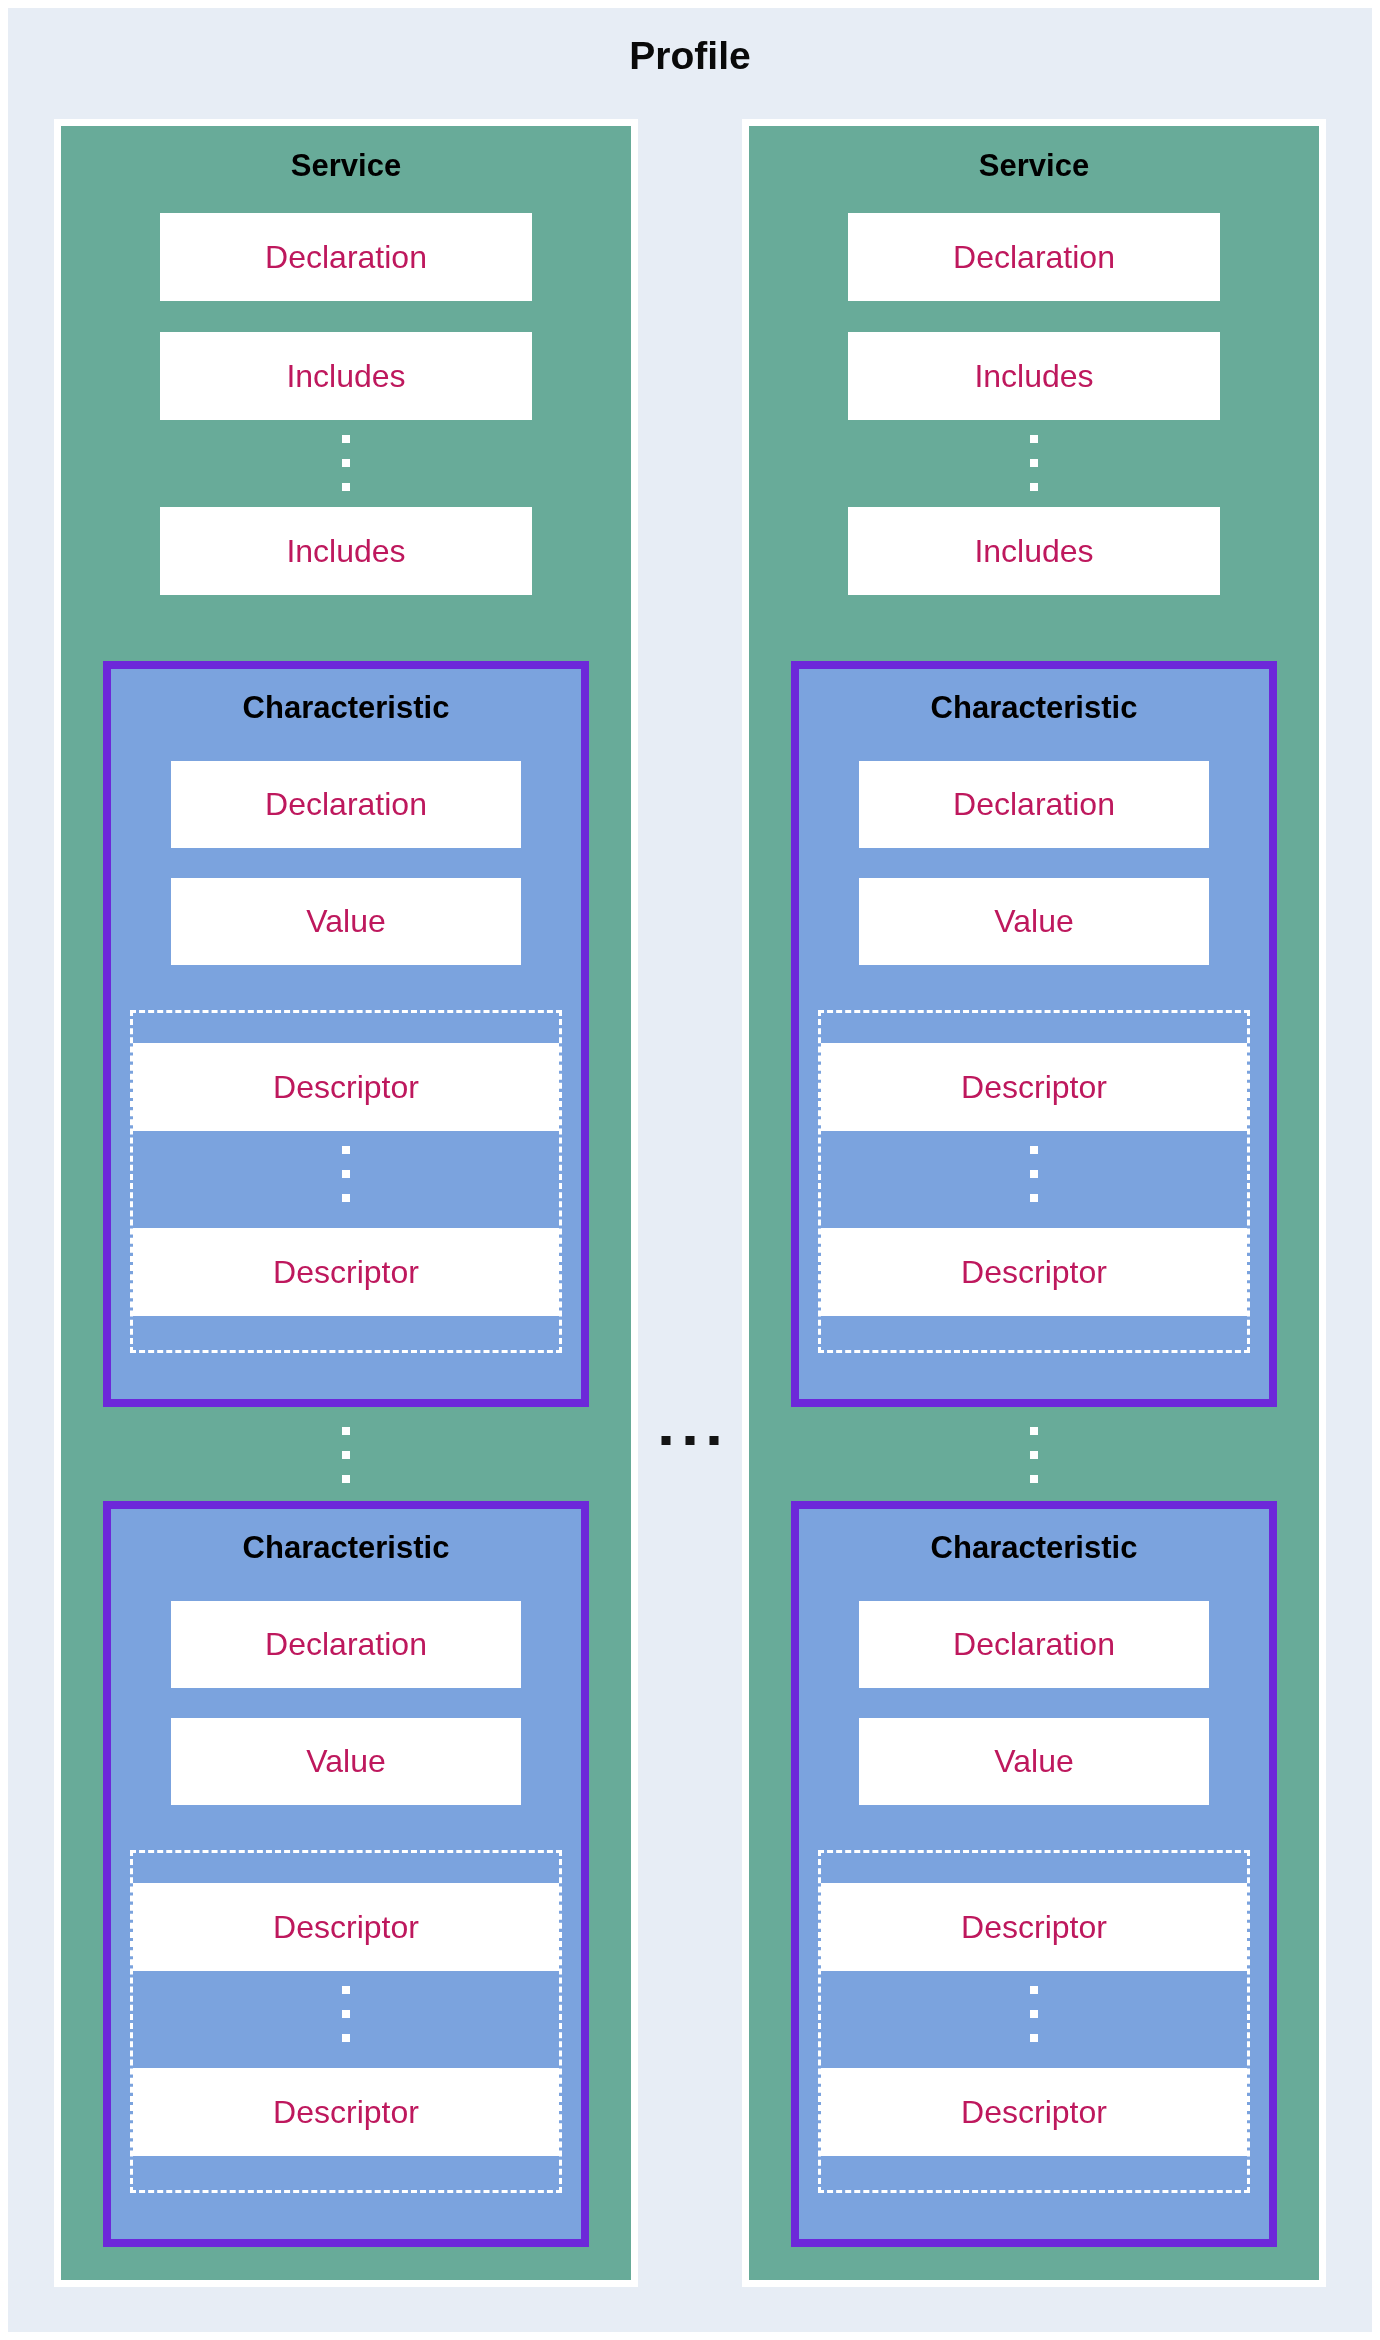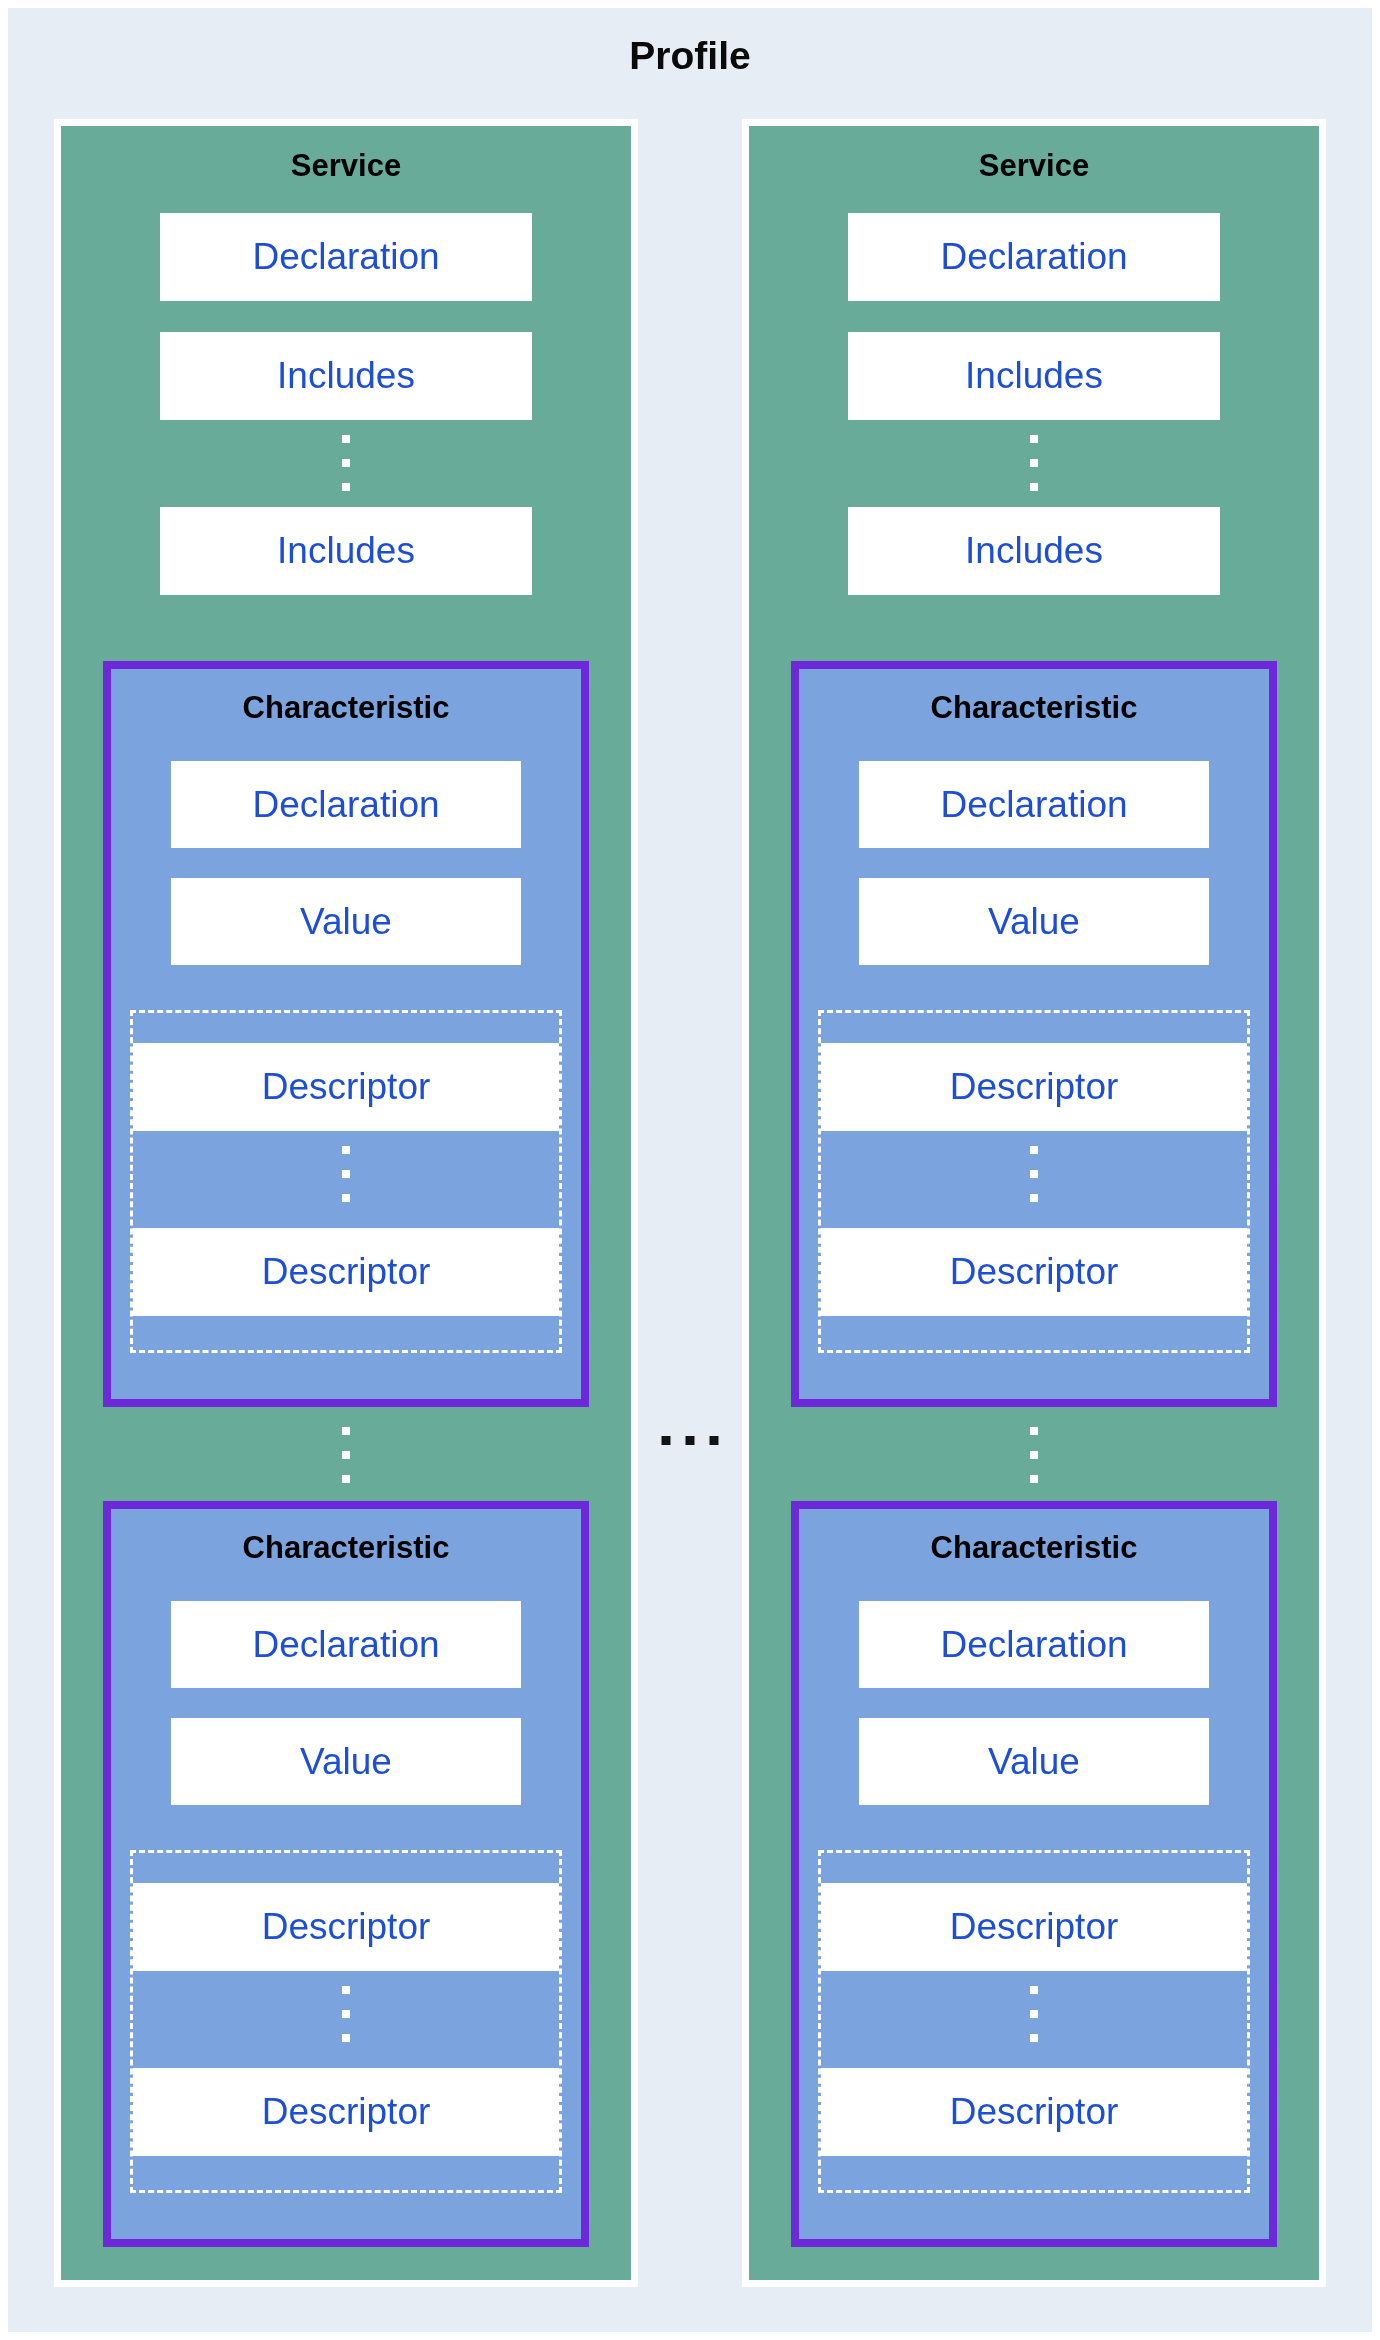--- a/index.html
+++ b/index.html
@@ -22,22 +22,22 @@
   .service {
     box-sizing:border-box; width:584px; height:2168px;
     background:#68ab99; border:7px solid #ffffff;
   }
   .service-title, .char-title {
     text-align:center; font-size:31px; font-weight:bold;
     line-height:36px; color:#000000;
   }
   .service-title { margin-top:22px; }
   .wbox {
-    box-sizing:border-box; background:#ffffff; color:#1d4ed8;
-    font-size:37px; display:flex; align-items:center; justify-content:center;
+    box-sizing:border-box; background:#ffffff; color:#be185d;
+    font-size:32px; display:flex; align-items:center; justify-content:center;
     margin-left:auto; margin-right:auto;
   }
   .wbox.lg { width:372px; height:88px; }
   .svc-decl { margin-top:29px; }
   .svc-inc1 { margin-top:31px; }
   .svc-inc2 { margin-top:16px; }
   .vdots { display:flex; flex-direction:column; align-items:center; gap:16px; }
   .vdots i { display:block; width:8px; height:8px; background:#ffffff; }
   .dots-includes { margin-top:15px; }
   .dots-between-chars { margin-top:20px; }

